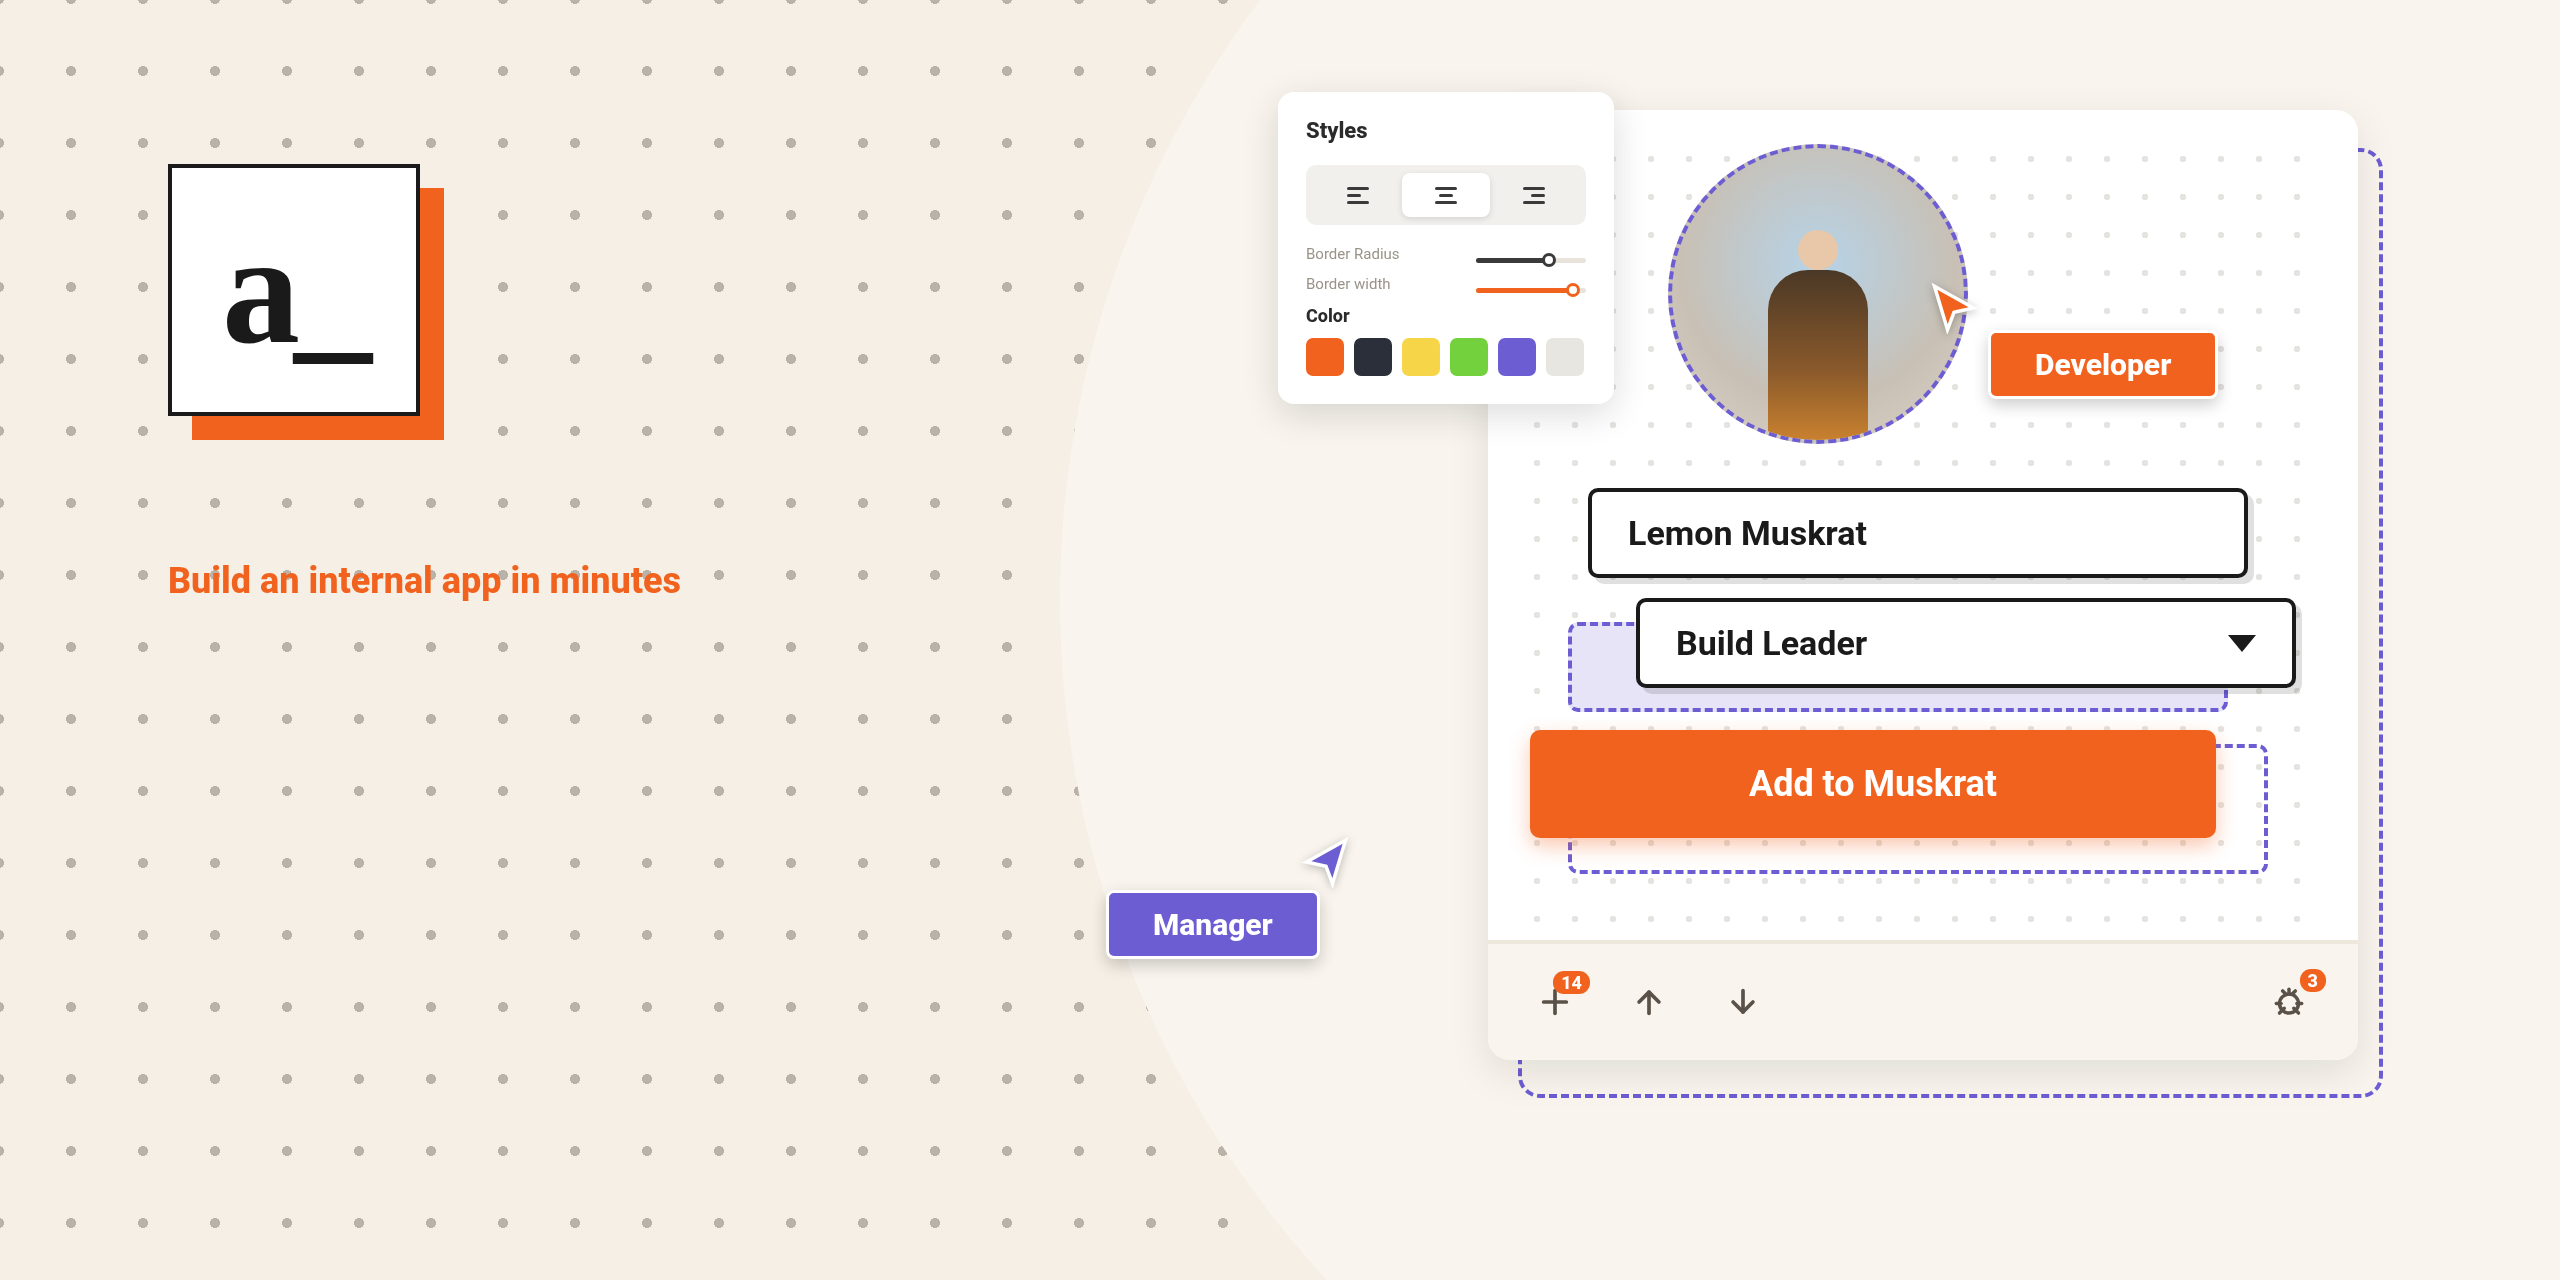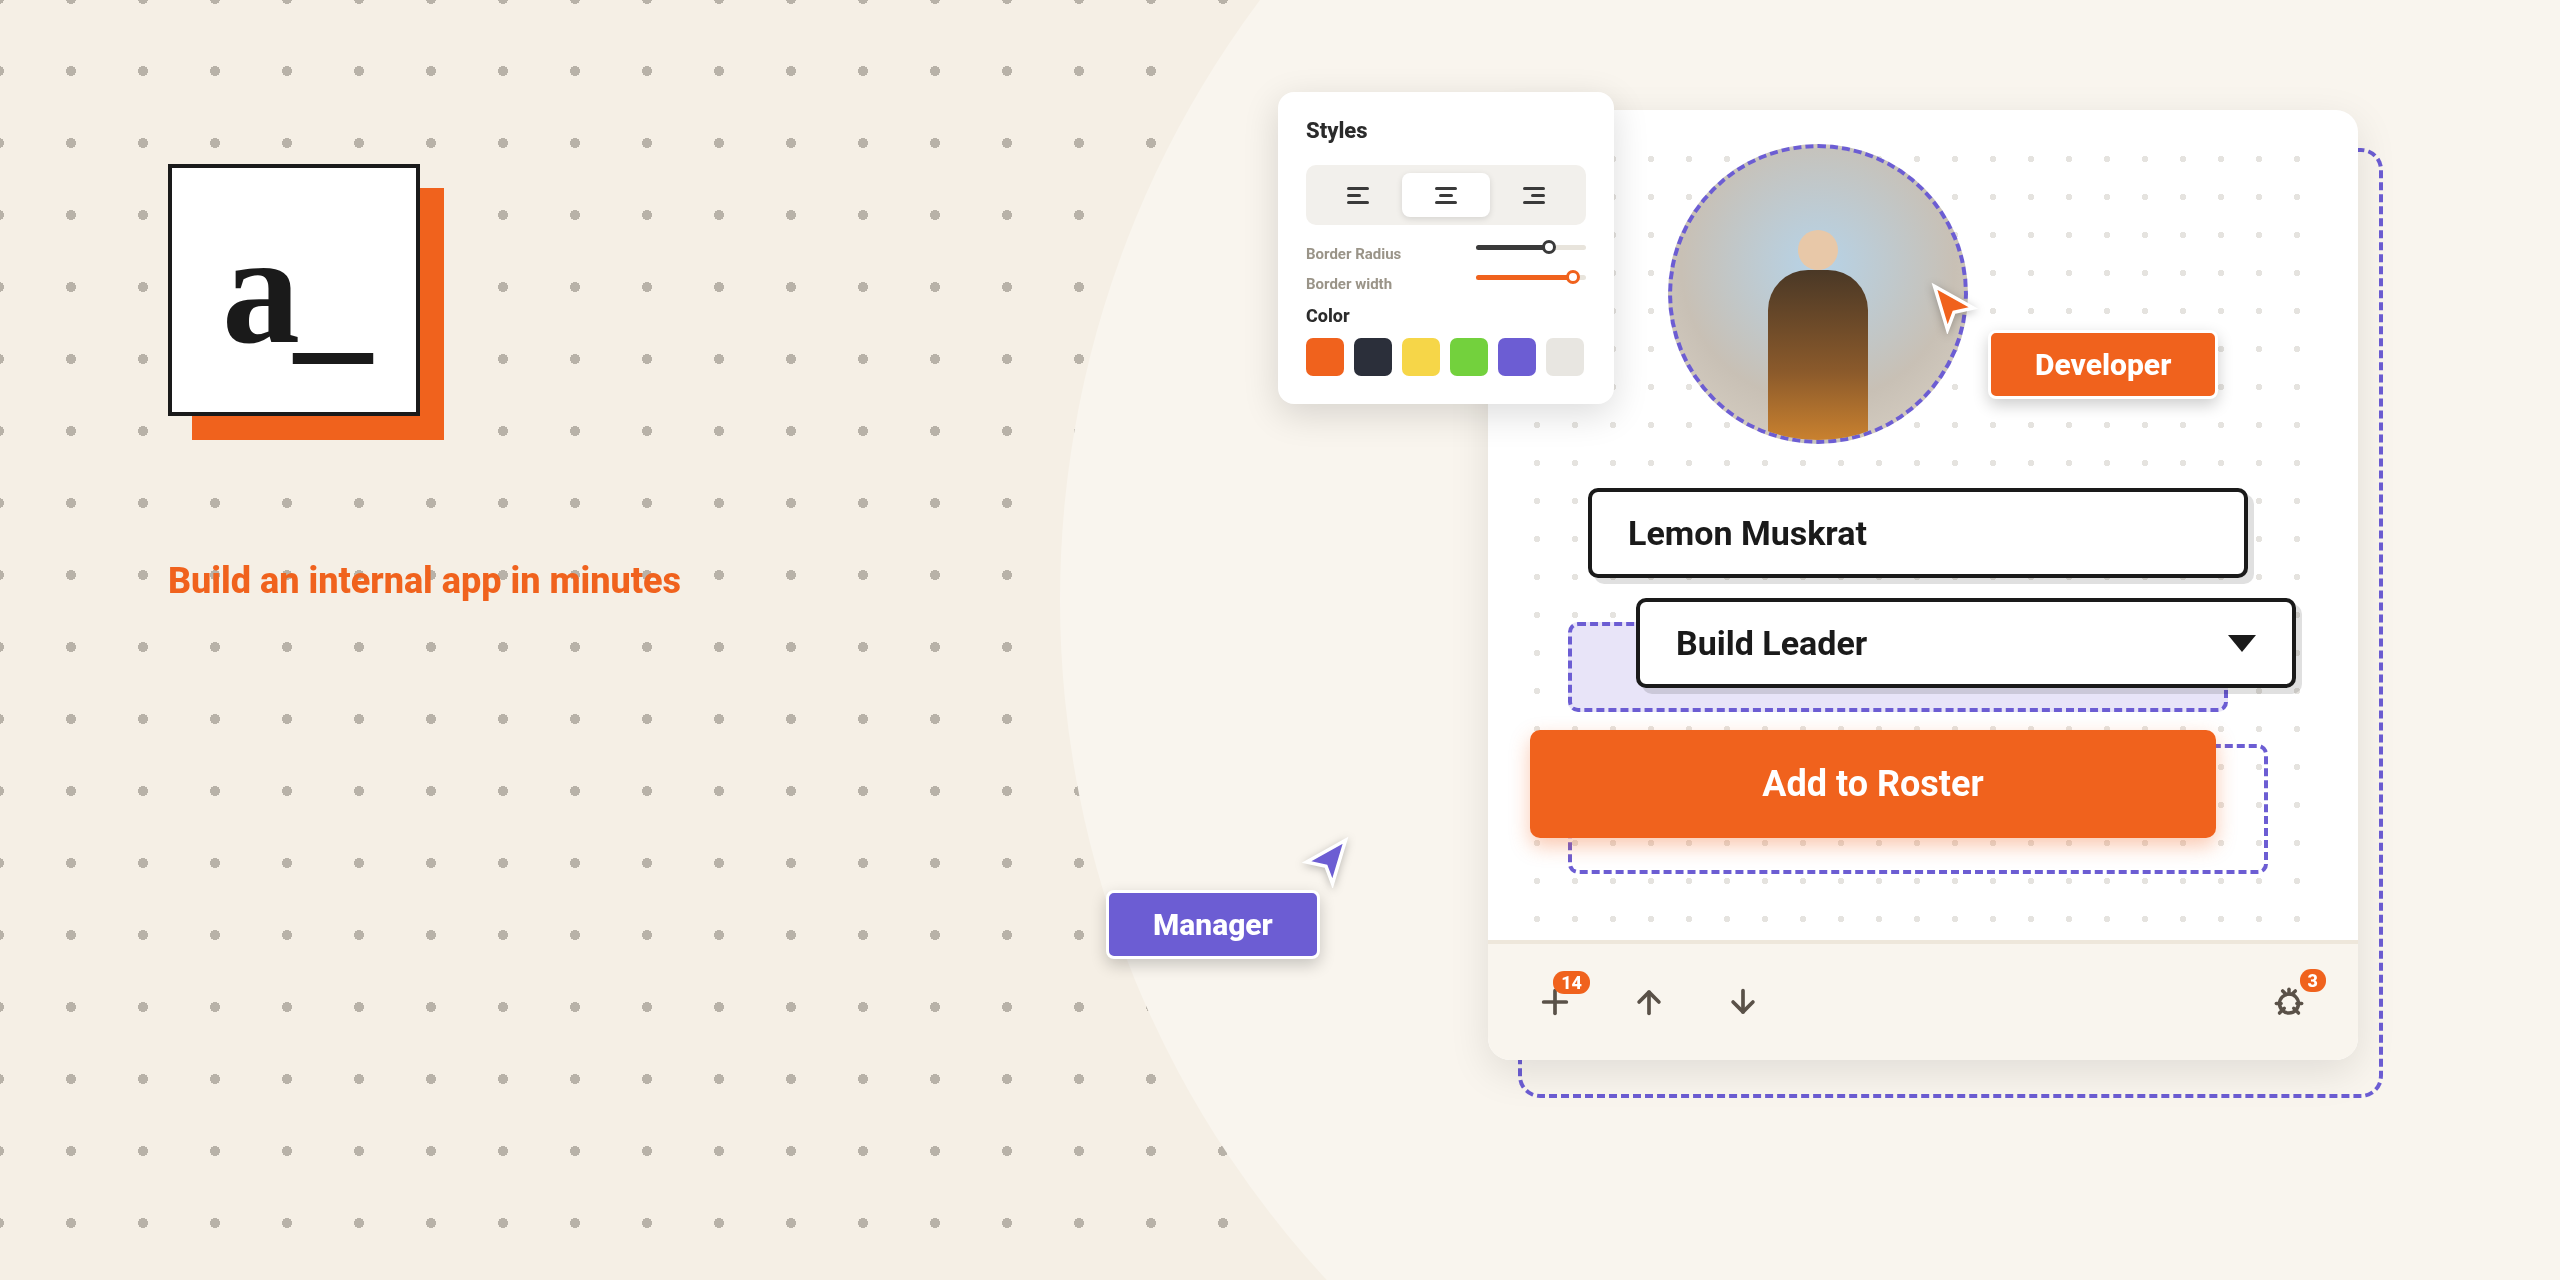--- a/index.html
+++ b/index.html
@@ -269,24 +269,23 @@
   border-radius: 8px;
 }
 .align-btn.active {
   background: #fff;
   box-shadow: 0 2px 6px rgba(0,0,0,0.12);
 }
 .align-glyph { display: flex; flex-direction: column; gap: 4px; }
 .align-glyph span { height: 3px; background: #3a3a3a; border-radius: 2px; }
 .slider-row {
   display: flex;
-  align-items: flex-start;
+  align-items: flex-end;
   justify-content: space-between;
   margin-bottom: 12px;
-  font-weight: bold;
 }
 .slider-label { font-size: 15px; color: #9a9488; }
 .slider-track {
   width: 110px;
   height: 5px;
   background: #e8e4dc;
   border-radius: 3px;
   position: relative;
 }
 .slider-fill {
@@ -363,21 +362,21 @@
   </div>
 
   <div class="dropdown-shadow"></div>
   <div class="dropdown">
     <span>Build Leader</span>
     <span class="caret-down"></span>
   </div>
 
   <div class="add-btn-shadow"></div>
   <div class="add-btn">
-    <span>Add to Roster</span>
+    <span>Add to Muskrat</span>
   </div>
 
   <div class="bottom-bar">
     <div class="bar-icon">
       <svg width="34" height="34" viewBox="0 0 24 24" fill="none" stroke="#5a5148" stroke-width="2.6" stroke-linecap="round">
           <line x1="12" y1="4" x2="12" y2="20"></line>
           <line x1="4" y1="12" x2="20" y2="12"></line>
         </svg>
       <span class="badge">14</span>
     </div>

